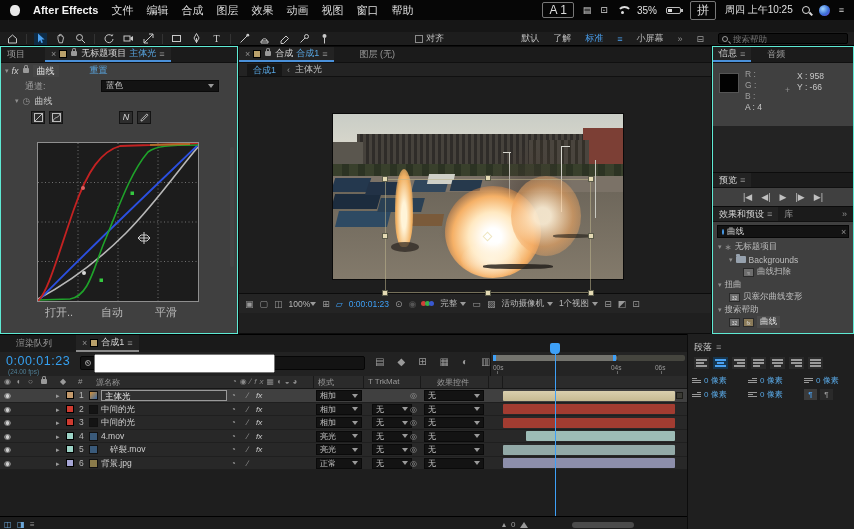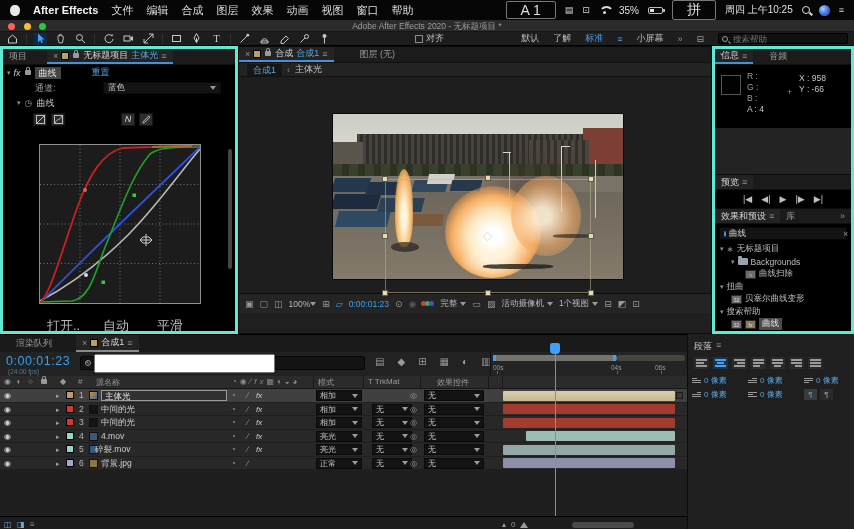--- a/index.html
+++ b/index.html
@@ -11,21 +11,21 @@
   .flex{display:flex;align-items:center}
   .ml-auto{margin-left:auto}
 
   
   .menubar{left:0;top:0;width:854px;height:20px;background:#060606;display:flex;align-items:center;
     gap:13px;padding:0 10px;font-size:11px;color:#e3e3e3}
   .apple{width:10px;height:11px;background:#e8e8e8;border-radius:45% 45% 48% 48%;display:inline-block}
   .appname{font-weight:bold;color:#f2f2f2}
   .mitem{color:#dedede}
   .mb-right{margin-left:auto;display:flex;align-items:center;gap:9px;font-size:10px;color:#e0e0e0}
-  .badgebox{border:1px solid #777;border-radius:2px;padding:0 14px;font-size:14px;color:#ddd}
+  .badgebox{border:1px solid #777;border-radius:2px;padding:0 6px;font-size:12px;color:#ddd}
   .sicon{color:#d8d8d8;font-size:9px}
   .battery{width:15px;height:7px;border:1px solid #bbb;border-radius:2px;position:relative;display:inline-block}
   .battery::after{content:"";position:absolute;right:-3px;top:1px;width:2px;height:3px;background:#bbb}
   .battery i{position:absolute;left:1px;top:1px;bottom:1px;width:4px;background:#ddd}
   .wifi{width:11px;height:8px;position:relative;display:inline-block}
   .wifi::before{content:"";position:absolute;left:0;top:0;width:11px;height:11px;border:2px solid #ddd;
     border-radius:50%;border-color:#ddd transparent transparent transparent;transform:rotate(0deg)}
   .wifi::after{content:"";position:absolute;left:4px;top:5px;width:3px;height:3px;background:#ddd;border-radius:50%}
   .siri{width:11px;height:11px;border-radius:50%;background:radial-gradient(circle at 35% 35%,#9fd4ff,#3a6fd8 55%,#7a3fd8)}
   .mag{width:8px;height:8px;border:1.5px solid #ddd;border-radius:50%;position:relative;display:inline-block}
@@ -43,39 +43,39 @@
   .chk{width:8px;height:8px;border:1px solid #8a8a8a;display:inline-block;margin-right:3px}
   .wslabel{font-size:9px;color:#c0c0c0}
   .ws-active{color:#4aa0f0}
   .helpsearch{width:130px;height:11px;background:#101010;border:1px solid #000;border-radius:2px;
     color:#9a9a9a;font-size:8.5px;padding:0 3px 0 14px;position:relative}
   .helpsearch input{width:100%;height:100%;background:transparent;border:none;color:#bdbdbd;font-size:8.5px;outline:none}
   .srch{width:6px;height:6px;border:1.2px solid #9a9a9a;border-radius:50%;position:absolute;left:3px;top:2px}
   .srch::after{content:"";position:absolute;left:4.5px;top:4.5px;width:3px;height:1.2px;background:#9a9a9a;transform:rotate(45deg)}
 
   
-  .panel{background:#000000;border:3px solid #5eead4}
+  .panel{background:#404040;border:1px solid #5eead4}
   .ptabs{height:16px;background:#1b1b1b;display:flex;align-items:stretch;font-size:9px;border-bottom:1px solid #101010}
   .ptab{display:flex;align-items:center;gap:3px;padding:0 6px;color:#9a9a9a}
   .ptab.active{background:#232323;color:#d6d6d6;border-bottom:2px solid #4a90d9}
   .bluename{color:#58a6e2}
   .glyph{color:#8f8f8f}
   .lockico{width:6px;height:5px;background:#9a9a9a;border-radius:1px;position:relative;display:inline-block;margin:0 1px}
   .lockico::before{content:"";position:absolute;left:1px;top:-3px;width:2px;height:3px;border:1px solid #9a9a9a;border-bottom:none;border-radius:2px 2px 0 0}
   .sq{width:8px;height:8px;display:inline-block;border:1px solid #000}
   .caret{width:0;height:0;border-left:3px solid transparent;border-right:3px solid transparent;border-top:4px solid #9a9a9a;display:inline-block}
   .dd{background:#131313;border:1px solid #0a0a0a;height:12px;display:flex;align-items:center;
     padding:0 4px;color:#c6c6c6;font-size:8.5px;justify-content:space-between}
 
   
   .ecp{left:0;top:46px;width:238px;height:288px}
   .ec-bread{height:13px;line-height:13px;padding-left:6px;color:#8f8f8f;font-size:8.5px;background:#232323}
   .fxchip{background:#454545;color:#e0e0e0;padding:0 4px;height:12px;line-height:12px}
   .graph{position:absolute;left:37px;top:96px}
-  .gbtn{position:absolute;top:268px;color:#b8b8b8;font-size:13px}
+  .gbtn{position:absolute;top:258px;color:#b8b8b8;font-size:11px}
   .sbar{position:absolute;right:3px;width:4px;border-radius:2px;background:#454545}
   .sqbtn{width:14px;height:13px;background:#2d2d2d;border:1px solid #141414;display:inline-flex;align-items:center;justify-content:center;margin-right:4px}
 
   
   .comp{left:238px;top:46px;width:474px;height:288px;background:#1f1f1f;border:1px solid #0c0c0c}
   .viewer{position:absolute;left:0;top:30px;width:472px;height:236px;background:#1e1e1e;overflow:hidden}
   .frame{position:absolute;left:94px;top:37px;width:290px;height:165px;background:#d9d8cf;overflow:hidden;outline:1px solid #0a0a0a}
   .handle{position:absolute;width:6px;height:6px;background:#e4dab4;border:1px solid #5c5c4a;margin:-3px 0 0 -3px;z-index:6}
   .bboxline{position:absolute;border:0 solid rgba(190,180,140,.55);z-index:5}
   .anchor{position:absolute;width:7px;height:7px;border:1px solid #efe6c0;transform:rotate(45deg);margin:-4px 0 0 -4px;z-index:6}
@@ -131,21 +131,21 @@
   .bar{position:absolute;top:1.5px;height:10px;border-radius:1px}
   .playhead-line{position:absolute;left:555px;top:10px;width:1px;height:171px;background:#3ea0f7;z-index:9}
   .ph-grab{position:absolute;left:550px;top:8px;width:10px;height:11px;background:#3ea0f7;border-radius:2px 2px 4px 4px;z-index:10}
   .tl-bottom{position:absolute;left:0;top:181px;width:687px;height:14px;background:#1c1c1c;border-top:1px solid #000}
   .mtn{width:0;height:0;border-left:4px solid transparent;border-right:4px solid transparent;border-bottom:6px solid #9a9a9a;display:inline-block}
   .mtn.small{border-left-width:2.5px;border-right-width:2.5px;border-bottom-width:4px}
   .hscroll{position:absolute;left:572px;top:5px;width:62px;height:6px;background:#4a4a4a;border-radius:3px}
 
   
   .para{left:687px;top:334px;width:167px;height:195px;background:#1f1f1f;border-left:1px solid #0c0c0c}
-  .phead{height:14px;display:flex;align-items:flex-start;gap:4px;padding:0 6px;color:#c8c8c8;background:#1f1f1f;font-size:9px;margin-top:6px}
+  .phead{height:14px;display:flex;align-items:center;gap:4px;padding:0 6px;color:#c8c8c8;background:#1f1f1f;font-size:9px;margin-top:6px}
   .alignrow{display:flex;gap:4px;padding:3px 6px}
   .abtn{width:15px;height:12px;background:#2a2a2a;display:flex;flex-direction:column;justify-content:center;gap:1.5px;padding:2px}
   .abtn i{height:1.5px;background:#9a9a9a;display:block}
   .abtn.on{background:#16364f}
   .abtn.on i{background:#4aa0f0}
   .pfields{display:grid;grid-template-columns:56px 56px 52px;gap:3px 0;padding:3px 4px;font-size:8px}
   .pfield{display:flex;align-items:center;gap:3px}
   .pfi{width:9px;height:8px;display:flex;flex-direction:column;gap:1px;justify-content:center}
   .pfi i{height:1px;background:#9a9a9a}
   .pxval{color:#58a6e2}
@@ -179,28 +179,20 @@
           <i></i>
         </span>
       <span class="badgebox">拼</span>
       <span>周四 上午10:25</span>
       <span class="mag"></span>
       <span class="siri"></span>
       <span class="sicon">≡</span>
     </span>
   </div>
 
-  <div class="abs titlebar">
-    <span style="position:absolute;left:8px;top:2px">
-      <span class="tlight" style="background:#ff5f57"></span>
-      <span class="tlight" style="background:#febc2e"></span>
-      <span class="tlight" style="background:#28c840"></span>
-    </span>
-    <span class="titletext">Adobe After Effects 2020 - 无标题项目 *</span>
-  </div>
 
   <div class="abs toolsbar">
     <span class="ticon">
         <svg width="11" height="11">
           <path d="M1.5 5.5 5.5 2l4 3.5V10h-8z" fill="none" stroke="#c8c8c8"></path>
         </svg>
       </span>
     <span class="tsep"></span>
     <span class="ticon" style="background:#0e2b45">
         <svg width="11" height="11">
@@ -309,21 +301,21 @@
         <span class="glyph">≡</span>
       </span>
     </div>
     <div class="flex" style="height:15px;padding-left:4px;gap:3px">
       <span class="glyph" style="font-size:7px">▾</span>
       <span style="font-style:italic;color:#cfcfcf">fx</span>
       <span class="lockico"></span>
       <span class="fxchip">曲线</span>
       <span class="bluename" style="margin-left:28px">重置</span>
     </div>
-    <div class="flex" style="height:16px;padding-left:32px;gap:4px">
+    <div class="flex" style="height:16px;padding-left:24px;gap:4px">
       <span style="color:#9f9f9f">通道:</span>
       <span class="dd" style="position:absolute;left:100px;width:118px">
         <span>蓝色</span>
           <span class="caret"></span>
       </span>
     </div>
     <div class="flex" style="height:14px;padding-left:14px;gap:4px">
       <span class="glyph" style="font-size:7px">▾</span>
       <span class="glyph">◷</span>
       <span style="color:#c6c6c6">曲线</span>
@@ -739,21 +731,21 @@
           </span>
         <span class="bar" style="left: 526px; width: 149px; background-color: rgb(157, 188, 182);"></span>
       </div>
 
       <div class="tl-row">
         <span class="rc eye" style="left:4px">◉</span>
         <span class="rc exp" style="left:56px">▸</span>
         <span class="rc chip8" style="left: 66px; background-color: rgb(156, 211, 198);"></span>
         <span class="rc" style="left:79px">5</span>
         <span class="rc srcico" style="left:89px;background:#3a5a7a"></span>
-        <span class="rc" style="left:95px;color:#cfcfcf">碎裂.mov</span>
+        <span class="rc" style="left:110px;color:#cfcfcf">碎裂.mov</span>
         <span class="rc pw" style="left:231px">◔</span>
         <span class="rc pw" style="left:247px">∕</span>
         <span class="rc pw" style="left:256px;font-style:italic;color:#d0d0d0">fx</span>
         <span class="rowdd" style="left:316px;width:46px">
             <span>亮光</span>
             <span class="caret"></span>
           </span>
         <span class="rowdd" style="left:372px;width:40px">
             <span>无</span>
             <span class="caret"></span>

